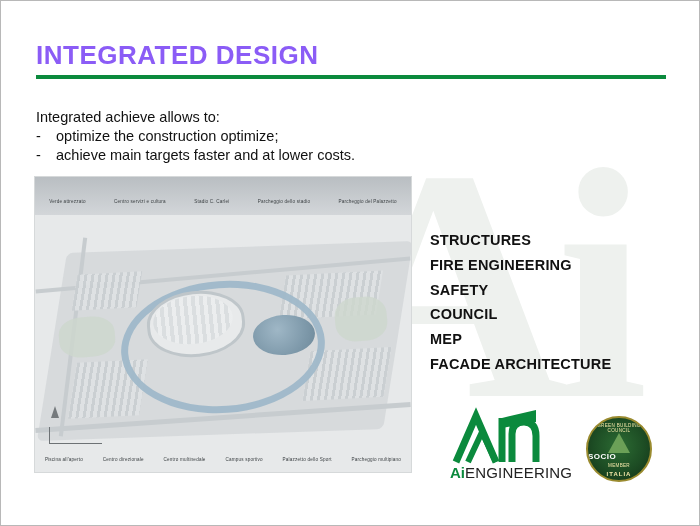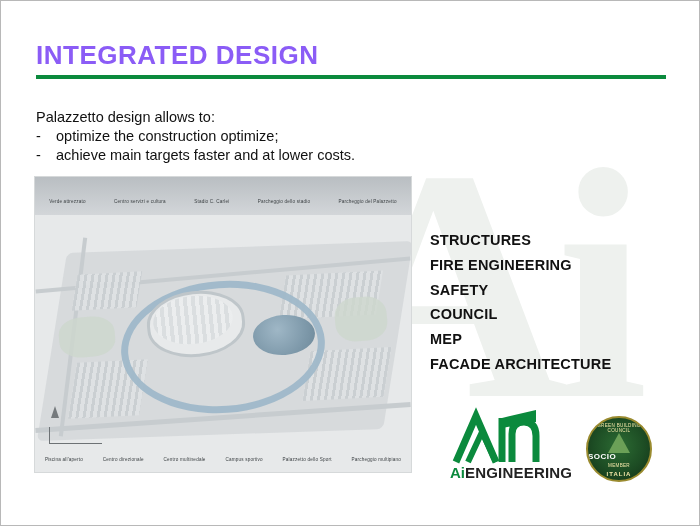--- a/index.html
+++ b/index.html
@@ -254,21 +254,21 @@
     left: 0;
     top: 60px;
     width: 120px;
     font-size: 15px;
     font-weight: bold;
     color: #0b8a3d;
     white-space: nowrap;
   }
   .logo-text .eng {
     color: #222222;
-    font-weight: bold;
+    font-weight: normal;
     letter-spacing: .2px;
   }
   .seal {
     position: absolute;
     left: 586px;
     top: 416px;
     width: 62px;
     height: 62px;
     border-radius: 50%;
     background: radial-gradient(circle at 50% 45%, #2c6b33 0%, #1d4d24 55%, #122f16 100%);
@@ -326,21 +326,21 @@
 
 <div class="slide">
   <div class="slide-border"></div>
 
   <div class="watermark">Ai</div>
 
   <div class="title">INTEGRATED DESIGN</div>
   <div class="title-rule"></div>
 
   <div class="intro">
-    <div>Palazzetto design allows to:</div>
+    <div>Integrated achieve allows to:</div>
     <div class="bullet-row">
       <span class="bullet-dash">-</span>
       <span>optimize the construction optimize;</span>
     </div>
     <div class="bullet-row">
       <span class="bullet-dash">-</span>
       <span>achieve main targets faster and at lower costs.</span>
     </div>
   </div>
 

